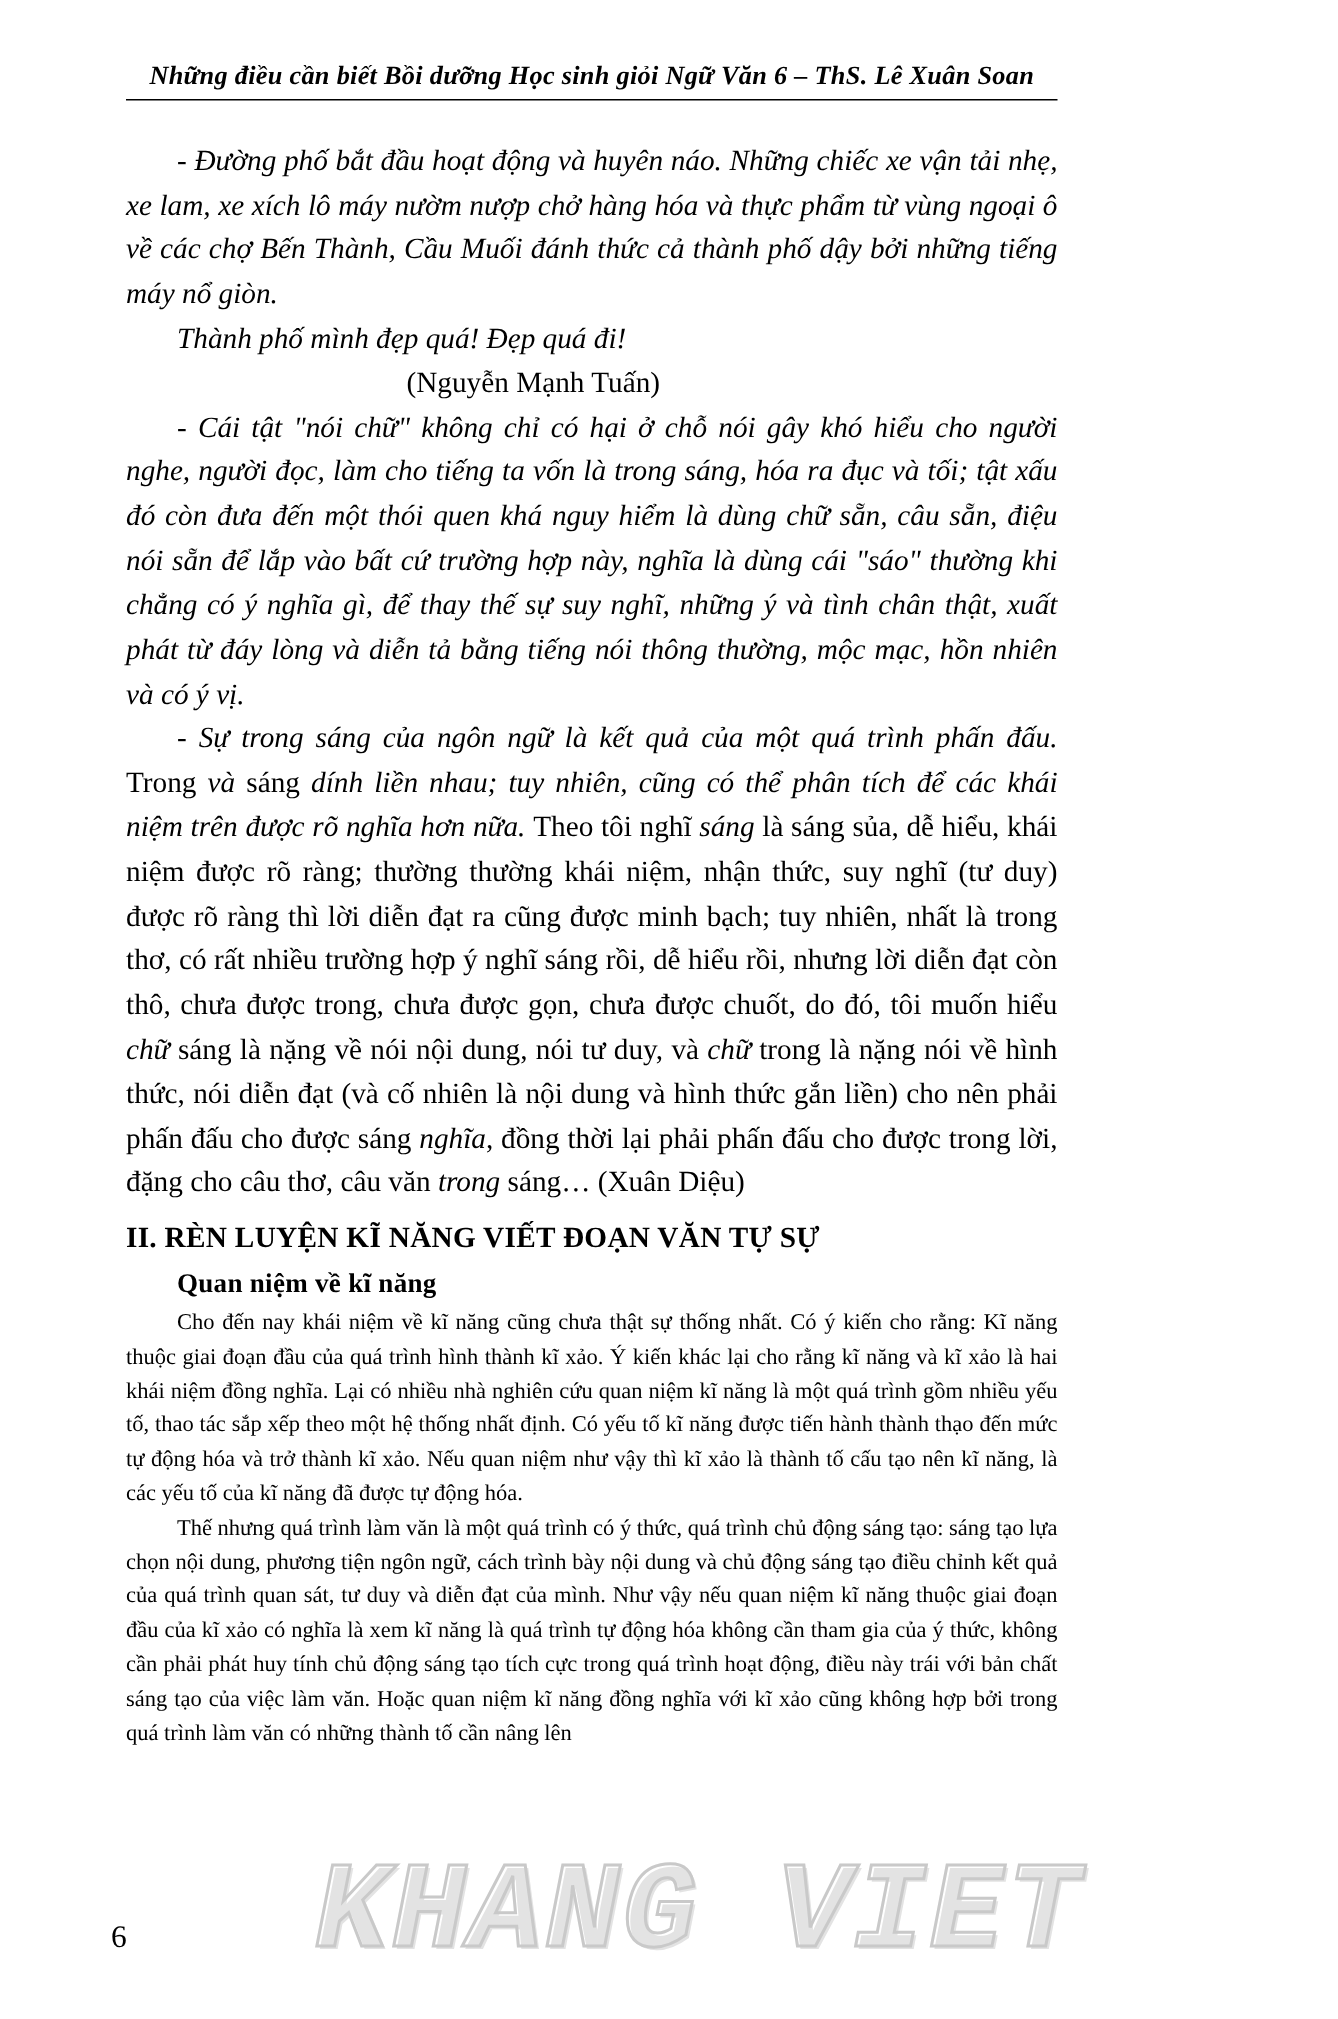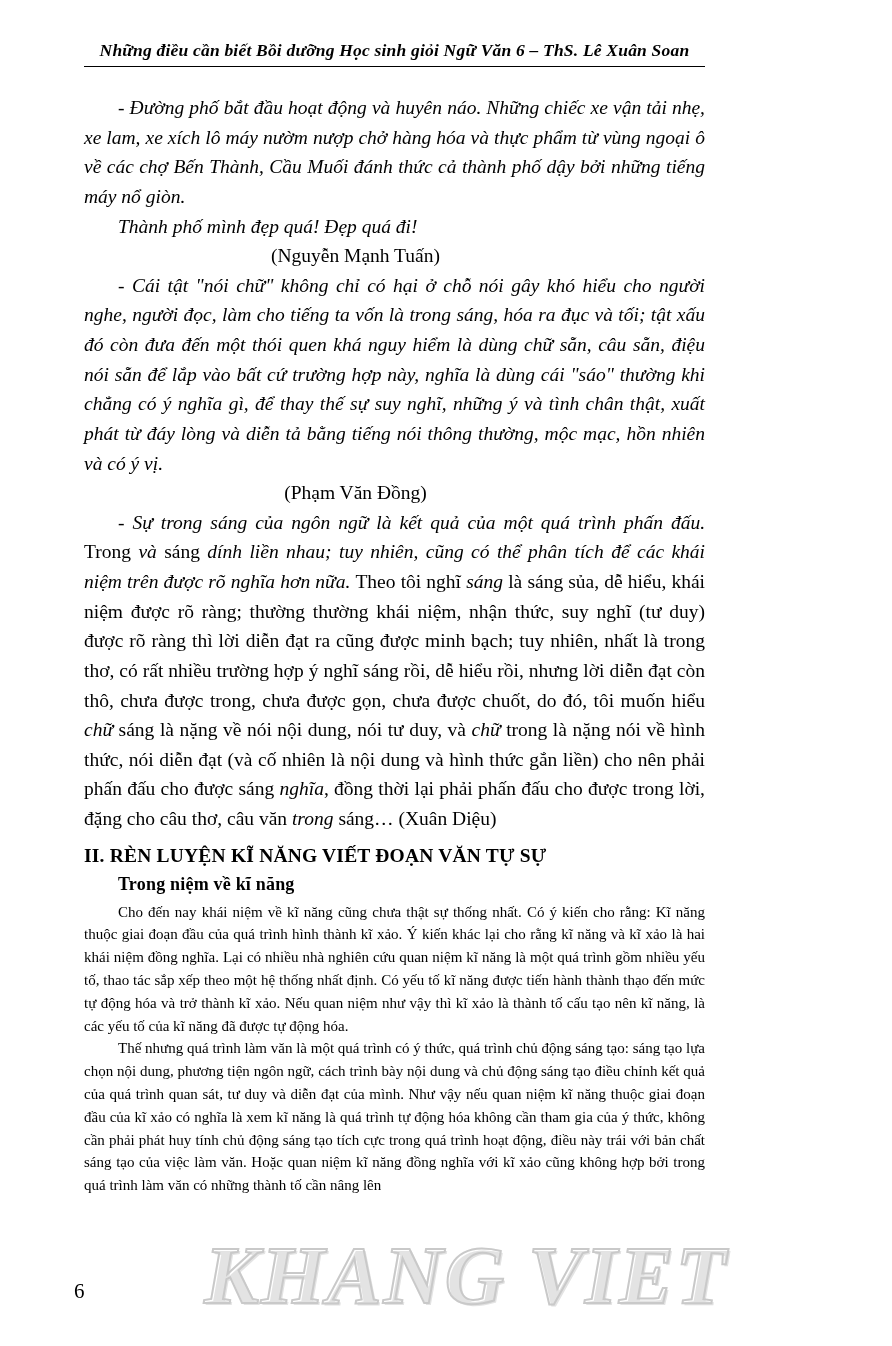--- a/index.html
+++ b/index.html
@@ -92,21 +92,21 @@
     font-size: 21px;
     font-family: "Liberation Serif", serif;
     color: #000;
   }
   .watermark {
     position: absolute;
     left: 96px;
     bottom: 28px;
     width: 740px;
     height: 84px;
-    font-family: Liberation Serif, serif;
+    font-family: Liberation Mono, monospace;
     font-weight: bold;
     font-style: italic;
     font-size: 82px;
     letter-spacing: 2px;
     color: transparent;
     -webkit-text-stroke: 2px #c9c9c9;
     text-shadow: 2px 2px 0 #e3e3e3;
     white-space: nowrap;
     text-align: center;
     line-height: 84px;
@@ -123,27 +123,26 @@
   <div class="body-text">
 
     <p class="italic-block">- Đường phố bắt đầu hoạt động và huyên náo. Những chiếc xe vận tải nhẹ, xe lam, xe xích lô máy nườm nượp chở hàng hóa và thực phẩm từ vùng ngoại ô về các chợ Bến Thành, Cầu Muối đánh thức cả thành phố dậy bởi những tiếng máy nổ giòn.</p>
 
     <p class="italic-block">Thành phố mình đẹp quá! Đẹp quá đi!</p>
 
     <p class="italic-block attrib">(Nguyễn Mạnh Tuấn)</p>
 
     <p class="italic-block">- Cái tật "nói chữ" không chỉ có hại ở chỗ nói gây khó hiểu cho người nghe, người đọc, làm cho tiếng ta vốn là trong sáng, hóa ra đục và tối; tật xấu đó còn đưa đến một thói quen khá nguy hiểm là dùng chữ sẵn, câu sẵn, điệu nói sẵn để lắp vào bất cứ trường hợp này, nghĩa là dùng cái "sáo" thường khi chẳng có ý nghĩa gì, để thay thế sự suy nghĩ, những ý và tình chân thật, xuất phát từ đáy lòng và diễn tả bằng tiếng nói thông thường, mộc mạc, hồn nhiên và có ý vị.</p>
 
-    <p class="italic-block attrib wide">(Phạm Văn Đồng)</p>
 
     <p class="mixed" id="para4"><i>- Sự trong sáng của ngôn ngữ là kết quả của một quá trình phấn đấu. </i><span class="rm">Trong</span><i> và </i><span class="rm">sáng</span><i> </i><i>dính liền nhau; tuy nhiên, cũng có thể phân tích để các khái niệm trên được rõ nghĩa hơn nữa. </i><span class="rm">Theo tôi nghĩ </span><i>sáng </i><span class="rm">là sáng sủa, dễ hiểu, khái niệm được rõ ràng; thường thường khái niệm, nhận thức, suy nghĩ (tư duy) được rõ ràng thì lời diễn đạt ra cũng được minh bạch; tuy nhiên, nhất là trong thơ, có rất nhiều trường hợp ý nghĩ sáng rồi, dễ hiểu rồi, nhưng lời diễn đạt còn thô, chưa được trong, chưa được gọn, chưa được chuốt, do đó, tôi muốn hiểu </span><i>chữ </i><span class="rm">sáng là nặng về nói nội dung, nói tư duy, và </span><i>chữ </i><span class="rm">trong </span><span class="rm">là nặng nói về hình thức, nói diễn đạt (và cố nhiên là nội dung và hình thức gắn liền) cho nên phải phấn đấu cho được sáng </span><i>nghĩa</i><span class="rm">, đồng thời lại phải phấn đấu cho được trong lời, đặng cho câu thơ, câu văn </span><i>trong </i><span class="rm">sáng… (Xuân Diệu)</span></p>
 
     <p class="section-heading">II. RÈN LUYỆN KĨ NĂNG VIẾT ĐOẠN VĂN TỰ SỰ</p>
 
-    <p class="sub-heading">Trong niệm về kĩ năng</p>
+    <p class="sub-heading">Quan niệm về kĩ năng</p>
 
     <p class="plain">Cho đến nay khái niệm về kĩ năng cũng chưa thật sự thống nhất. Có ý kiến cho rằng: Kĩ năng thuộc giai đoạn đầu của quá trình hình thành kĩ xảo. Ý kiến khác lại cho rằng kĩ năng và kĩ xảo là hai khái niệm đồng nghĩa. Lại có nhiều nhà nghiên cứu quan niệm kĩ năng là một quá trình gồm nhiều yếu tố, thao tác sắp xếp theo một hệ thống nhất định. Có yếu tố kĩ năng được tiến hành thành thạo đến mức tự động hóa và trở thành kĩ xảo. Nếu quan niệm như vậy thì kĩ xảo là thành tố cấu tạo nên kĩ năng, là các yếu tố của kĩ năng đã được tự động hóa.</p>
 
     <p class="plain">Thế nhưng quá trình làm văn là một quá trình có ý thức, quá trình chủ động sáng tạo: sáng tạo lựa chọn nội dung, phương tiện ngôn ngữ, cách trình bày nội dung và chủ động sáng tạo điều chỉnh kết quả của quá trình quan sát, tư duy và diễn đạt của mình. Như vậy nếu quan niệm kĩ năng thuộc giai đoạn đầu của kĩ xảo có nghĩa là xem kĩ năng là quá trình tự động hóa không cần tham gia của ý thức, không cần phải phát huy tính chủ động sáng tạo tích cực trong quá trình hoạt động, điều này trái với bản chất sáng tạo của việc làm văn. Hoặc quan niệm kĩ năng đồng nghĩa với kĩ xảo cũng không hợp bởi trong quá trình làm văn có những thành tố cần nâng lên</p>
 
   </div>
 
   <div class="page-number">6</div>
   <div class="watermark">KHANG VIET</div>
 

